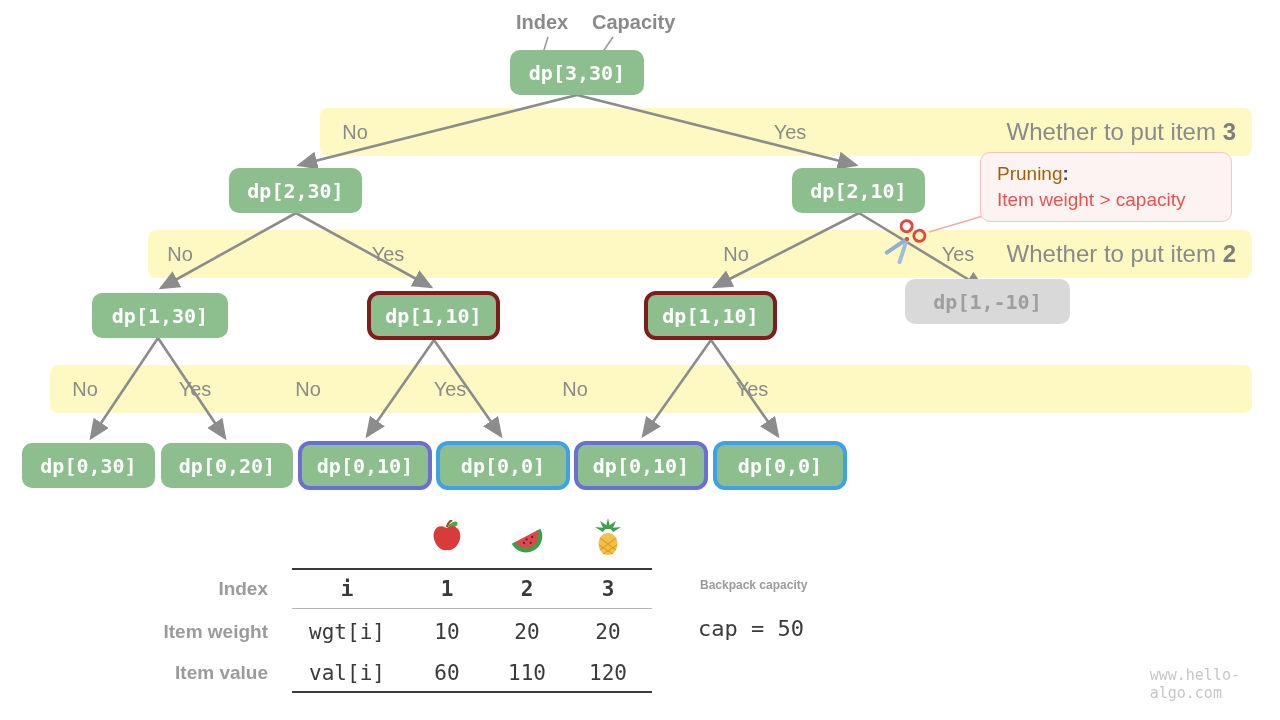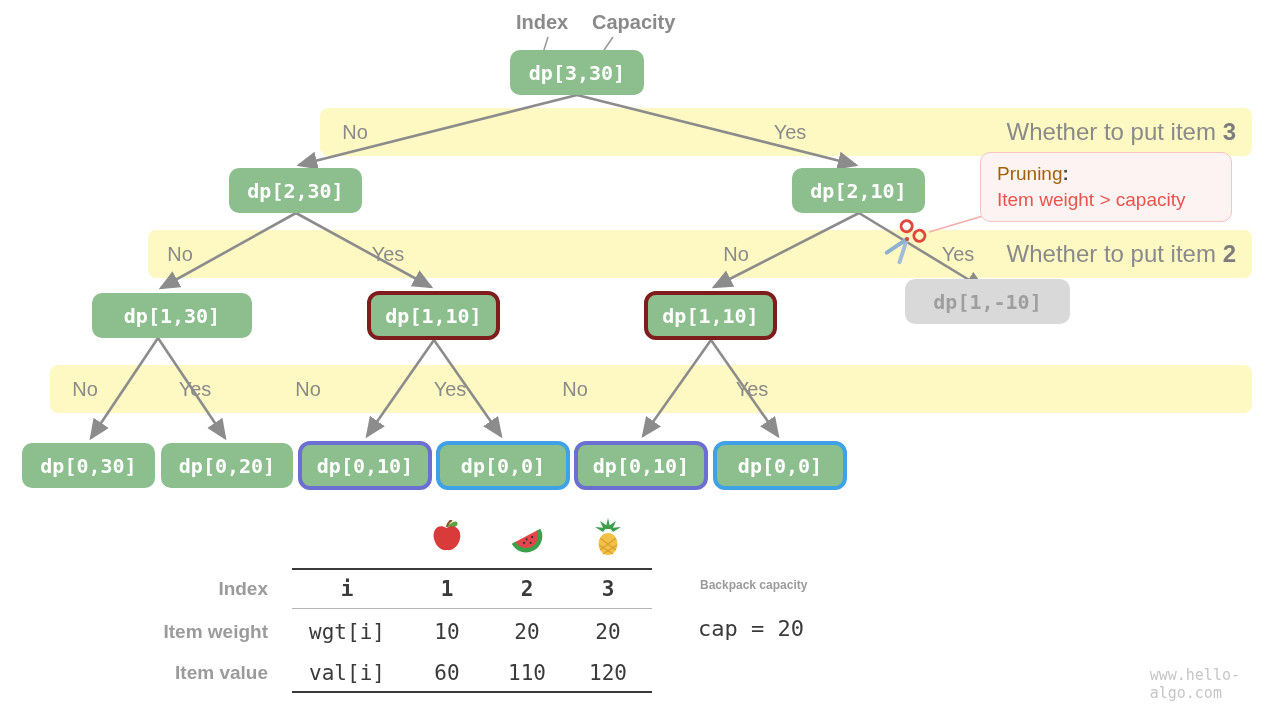--- a/index.html
+++ b/index.html
@@ -111,21 +111,21 @@
       <circle cx="0" cy="0" r="2" fill="#e0473d"></circle>
     </g>
   </svg>
 
   <span class="axis-label" style="left:516px;top:11px">Index</span>
   <span class="axis-label" style="left:592px;top:11px">Capacity</span>
 
   <div class="node" style="left:510px;top:50px;width:134px">dp[3,30]</div>
   <div class="node" style="left:229px;top:168px;width:133px">dp[2,30]</div>
   <div class="node" style="left:792px;top:168px;width:133px">dp[2,10]</div>
-  <div class="node" style="left:92px;top:293px;width:160px">dp[1,30]</div>
+  <div class="node" style="left:92px;top:293px;width:136px">dp[1,30]</div>
   <div class="node bordered orange" style="left:367px;top:291px;width:133px">dp[1,10]</div>
   <div class="node bordered orange" style="left:644px;top:291px;width:133px">dp[1,10]</div>
   <div class="node gray" style="left:905px;top:279px;width:165px">dp[1,-10]</div>
   <div class="node" style="left:22px;top:443px;width:133px">dp[0,30]</div>
   <div class="node" style="left:161px;top:443px;width:132px">dp[0,20]</div>
   <div class="node bordered purple" style="left:298px;top:441px;width:134px">dp[0,10]</div>
   <div class="node bordered blue" style="left:436px;top:441px;width:134px">dp[0,0]</div>
   <div class="node bordered purple" style="left:574px;top:441px;width:134px">dp[0,10]</div>
   <div class="node bordered blue" style="left:713px;top:441px;width:134px">dp[0,0]</div>
 
@@ -189,16 +189,16 @@
   <span class="cell" style="left:447px;top:632px">10</span>
   <span class="cell" style="left:527px;top:632px">20</span>
   <span class="cell" style="left:608px;top:632px">20</span>
 
   <span class="cell" style="left:347px;top:673px">val[i]</span>
   <span class="cell" style="left:447px;top:673px">60</span>
   <span class="cell" style="left:527px;top:673px">110</span>
   <span class="cell" style="left:608px;top:673px">120</span>
 
   <span class="cap-label">Backpack capacity</span>
-  <span class="cap-value">cap = 20</span>
+  <span class="cap-value">cap = 50</span>
 
   <span class="watermark">www.hello-algo.com</span>
 </div>
 
 </body></html>

